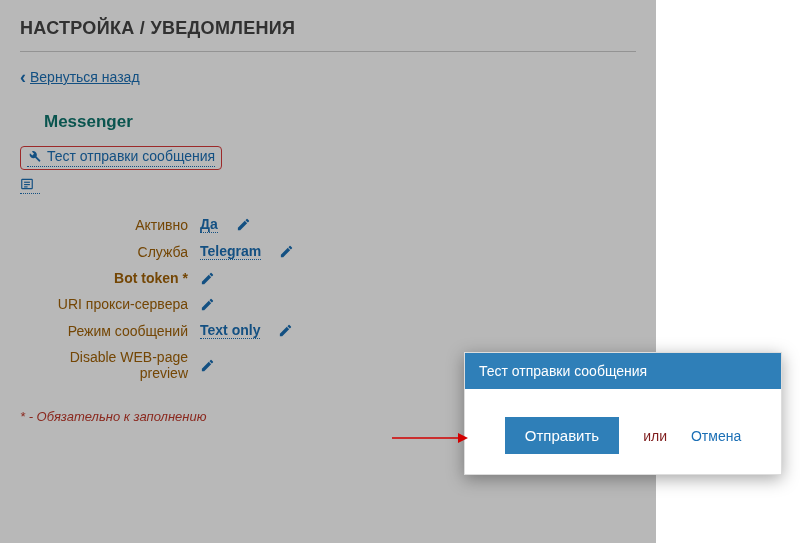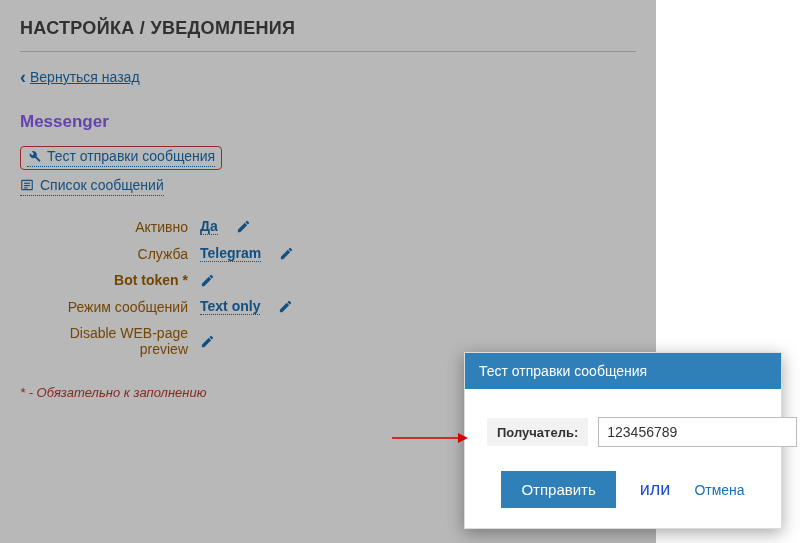--- a/index.html
+++ b/index.html
@@ -42,22 +42,23 @@
   .back-link .chev {
     font-size: 18px;
     line-height: 1;
     margin-right: 4px;
     font-weight: bold;
   }
   .back-link .txt { text-decoration: underline; }
   .section-heading {
     font-size: 17px;
     font-weight: 700;
-    color: #8b5cf6;
+    color: #0f766e;
     margin-bottom: 10px;
+    margin-left: 24px;
   }
   .tool-links { margin-bottom: 18px; }
   .tool-link {
     display: inline-flex;
     align-items: center;
     color: #1b6fb5;
     border-bottom: 1px dotted #1b6fb5;
     cursor: pointer;
     font-size: 14px;
     margin: 4px 0;
@@ -166,21 +167,21 @@
   }
   .btn-primary {
     background: #2f7fb8;
     color: #fff;
     border: none;
     padding: 10px 20px;
     font-size: 15px;
     cursor: pointer;
     font-family: inherit;
   }
-  .or-text { font-size: 18px; color: #1d4ed8; text-align: center; }
+  .or-text { font-size: 14px; color: #7f1d1d; text-align: center; }
   .cancel-link {
     color: #1b6fb5;
     cursor: pointer;
     font-size: 14px;
   }
 
   
   .arrow {
     position: absolute;
     top: 430px;
@@ -216,21 +217,20 @@
       <br>
       <span class="tool-link">
         <span class="ico">
           <svg width="14" height="14" viewBox="0 0 24 24" fill="none" stroke="#1b6fb5" stroke-width="2">
               <rect x="3" y="4" width="18" height="16" rx="1"></rect>
               <line x1="7" y1="9" x2="17" y2="9"></line>
               <line x1="7" y1="13" x2="17" y2="13"></line>
               <line x1="7" y1="17" x2="13" y2="17"></line>
             </svg>
         </span>
-        <span>Список сообщений</span>
       </span>
     </div>
 
     <div class="form-row">
       <div class="form-label">Активно</div>
       <div class="form-value">
         <span class="val-link">Да</span>
         <span class="pencil">
           <svg width="15" height="15" viewBox="0 0 24 24" fill="#1b6fb5">
               <path d="M3 17.25V21h3.75L17.81 9.94l-3.75-3.75L3 17.25zM20.71 7.04a1 1 0 0 0 0-1.41l-2.34-2.34a1 1 0 0 0-1.41 0l-1.83 1.83 3.75 3.75 1.83-1.83z"></path>
@@ -255,20 +255,30 @@
       <div class="form-label req">Bot token *</div>
       <div class="form-value">
         <span class="pencil">
           <svg width="15" height="15" viewBox="0 0 24 24" fill="#1b6fb5">
               <path d="M3 17.25V21h3.75L17.81 9.94l-3.75-3.75L3 17.25zM20.71 7.04a1 1 0 0 0 0-1.41l-2.34-2.34a1 1 0 0 0-1.41 0l-1.83 1.83 3.75 3.75 1.83-1.83z"></path>
             </svg>
         </span>
       </div>
     </div>
 
+    <div class="form-row">
+      <div class="form-label">URI прокси-сервера</div>
+      <div class="form-value">
+        <span class="pencil">
+          <svg width="15" height="15" viewBox="0 0 24 24" fill="#1b6fb5">
+              <path d="M3 17.25V21h3.75L17.81 9.94l-3.75-3.75L3 17.25zM20.71 7.04a1 1 0 0 0 0-1.41l-2.34-2.34a1 1 0 0 0-1.41 0l-1.83 1.83 3.75 3.75 1.83-1.83z"></path>
+            </svg>
+        </span>
+      </div>
+    </div>
 
     <div class="form-row">
       <div class="form-label">Режим сообщений</div>
       <div class="form-value">
         <span class="val-link">Text only</span>
         <span class="pencil">
           <svg width="15" height="15" viewBox="0 0 24 24" fill="#1b6fb5">
               <path d="M3 17.25V21h3.75L17.81 9.94l-3.75-3.75L3 17.25zM20.71 7.04a1 1 0 0 0 0-1.41l-2.34-2.34a1 1 0 0 0-1.41 0l-1.83 1.83 3.75 3.75 1.83-1.83z"></path>
             </svg>
         </span>
@@ -292,26 +302,20 @@
   <div class="dim"></div>
 
   <svg class="arrow" width="80" height="16">
     <line x1="2" y1="8" x2="68" y2="8" stroke="#d20000" stroke-width="1.5"></line>
     <polygon points="68,3 78,8 68,13" fill="#d20000"></polygon>
   </svg>
 
   <div class="dialog">
     <div class="dialog-title">Тест отправки сообщения</div>
     <div class="dialog-body">
-      <div class="dlg-row">
-        <div class="dlg-label-wrap">
-          <span class="dlg-label">Получатель:</span>
-        </div>
-        <input class="dlg-input" type="text" value="123456789" style="">
-      </div>
       <div class="dlg-actions">
         <button class="btn-primary">Отправить</button>
         <span class="or-text">или</span>
         <span class="cancel-link">Отмена</span>
       </div>
     </div>
   </div>
 </div>
 
 </body></html>

